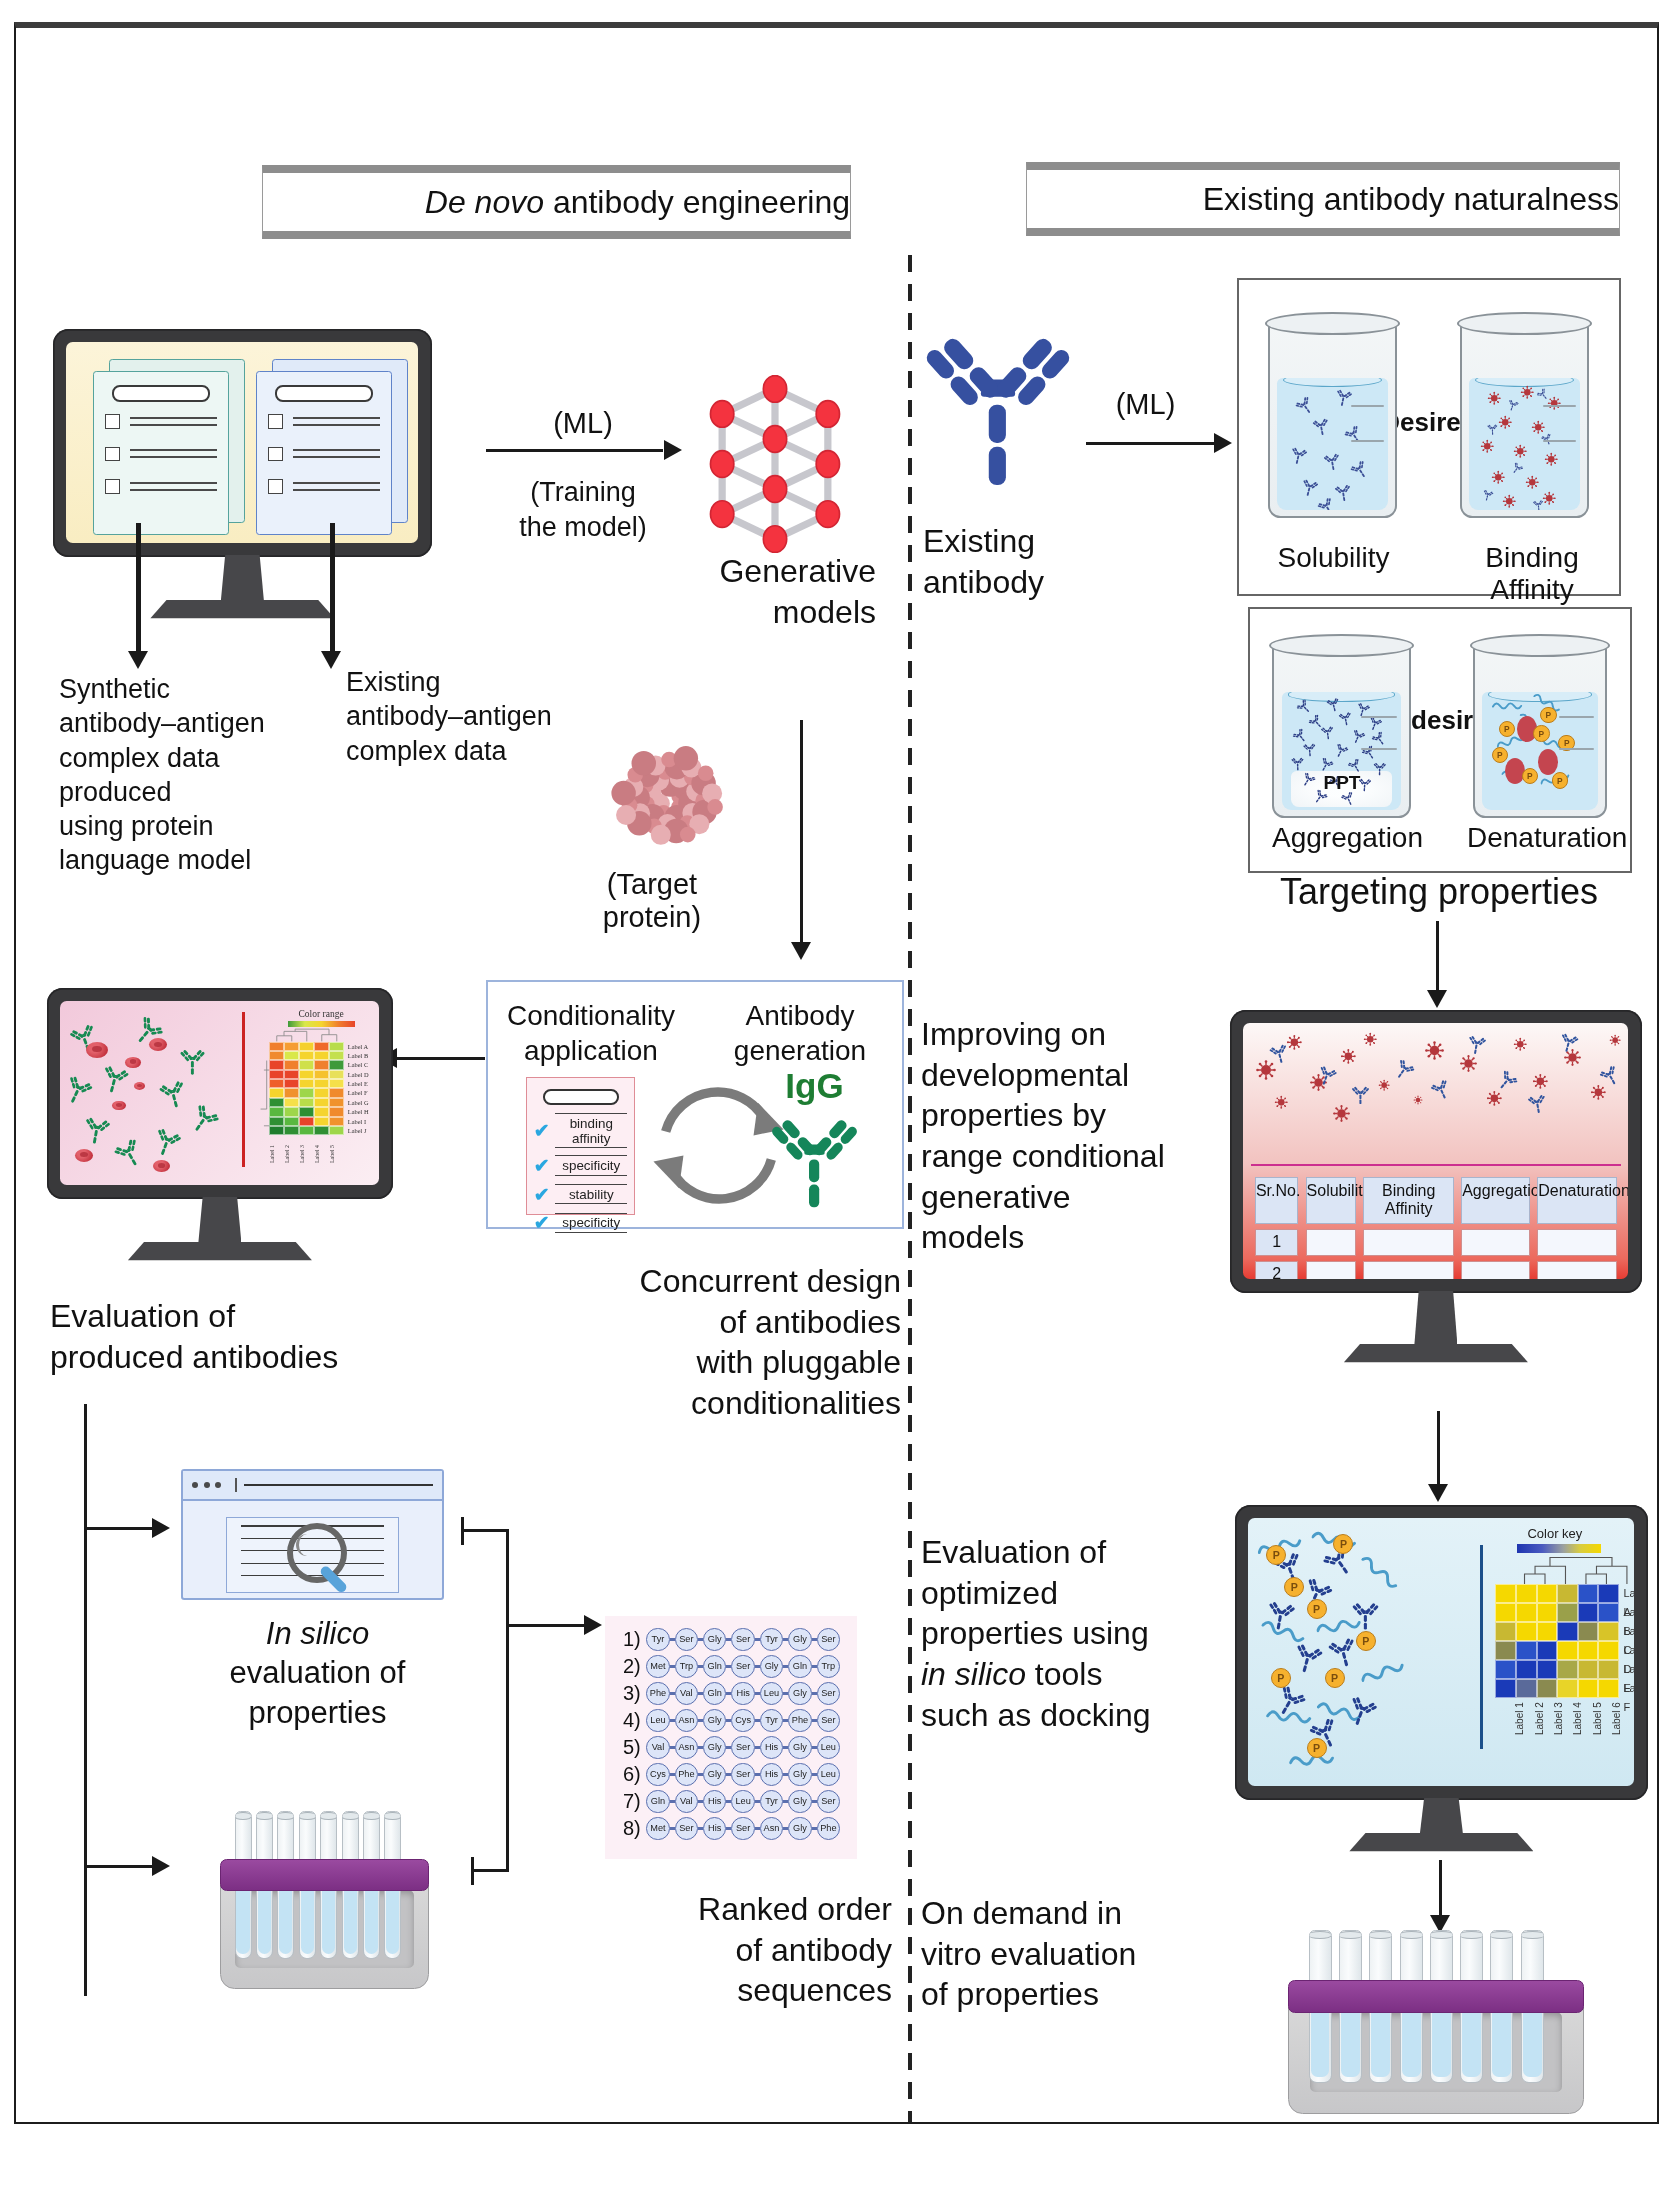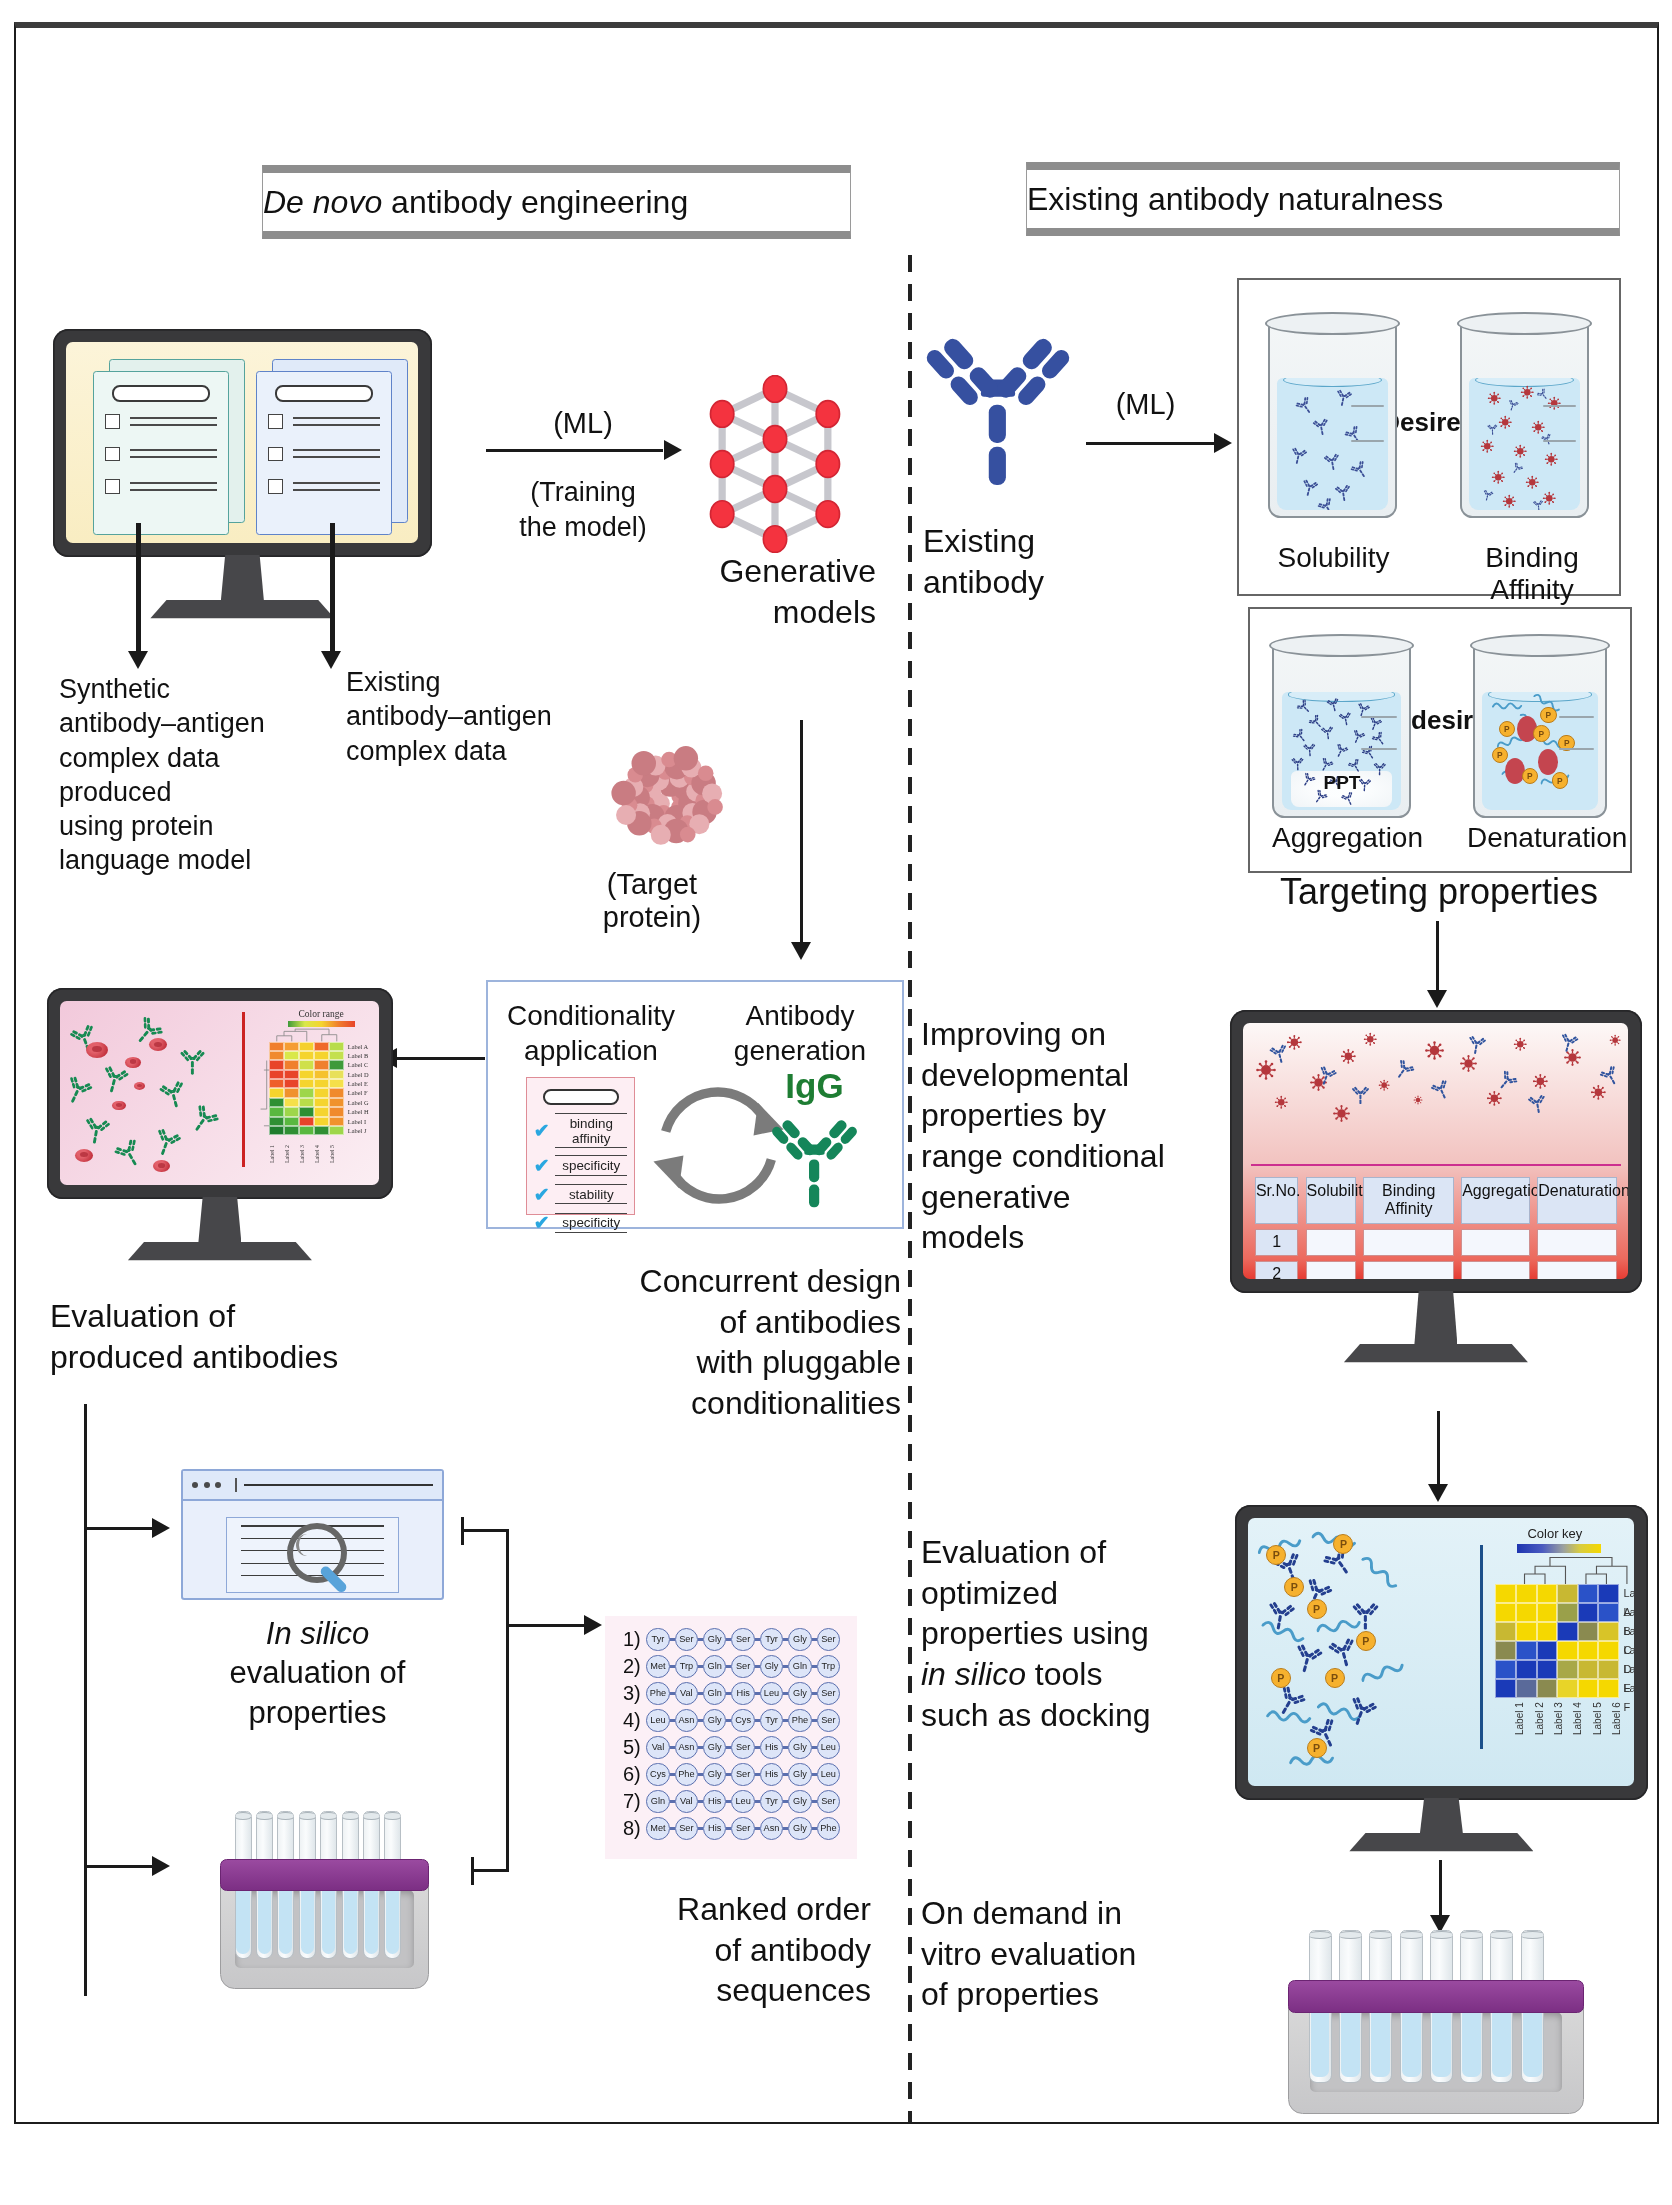--- a/index.html
+++ b/index.html
@@ -8,21 +8,21 @@
   .a{position:absolute;}
   .pre{white-space:pre-line;}
   .ctr{text-align:center;}
   .rt{text-align:right;}
   .lbl{font-size:31px;line-height:1.27;color:#111;}
   .outer{position:absolute;left:14px;top:22px;right:14px;bottom:81px;
          border:2.2px solid #1c1c1c;border-top:6.7px solid #3c3c3c;}
   .divider{position:absolute;width:3.9px;
            background:repeating-linear-gradient(to bottom,#222 0 16.7px,transparent 16.7px 29px);}
   .hdrbox{background:#fff;border:1.1px solid #9a9a9a;border-top:8.4px solid #8d8d8d;border-bottom:8.4px solid #8d8d8d;
-          display:flex;align-items:center;justify-content:flex-start;font-size:32px;}
+          display:flex;align-items:center;justify-content:flex-end;font-size:32px;}
   .hline{background:#1a1a1a;}
   .vline{background:#1a1a1a;}
   .head-r{width:0;height:0;border-top:10.6px solid transparent;border-bottom:10.6px solid transparent;border-left:18px solid #1a1a1a;}
   .head-l{width:0;height:0;border-top:10.6px solid transparent;border-bottom:10.6px solid transparent;border-right:18px solid #1a1a1a;}
   .head-d{width:0;height:0;border-left:10.6px solid transparent;border-right:10.6px solid transparent;border-top:18px solid #1a1a1a;}
   
   .m-frame{background:#39393b;border-radius:15.6px;padding:13.4px;box-shadow:inset 0 0 0 1.7px #262628;}
   .m-screen{position:relative;border-radius:6.7px;overflow:hidden;}
   .m-neck{width:43px;height:46px;background:#47474a;margin:-2.2px auto 0;clip-path:polygon(10% 0,90% 0,100% 100%,0 100%);}
   .m-base{width:184px;height:23.4px;background:#47474a;margin:-1.1px auto 0;clip-path:polygon(9% 0,91% 0,100% 80%,0 80%);}
@@ -704,21 +704,21 @@
         <span class="seq-l"></span>
         <span class="seq-c">Ser</span>
         <span class="seq-l"></span>
         <span class="seq-c">Asn</span>
         <span class="seq-l"></span>
         <span class="seq-c">Gly</span>
         <span class="seq-l"></span>
         <span class="seq-c">Phe</span>
       </div>
     </div>
-  <div class="a lbl pre rt" style="left:592px;top:1889px;width:279px;font-size:32px;">Ranked order
+  <div class="a lbl pre rt" style="left:613px;top:1889px;width:279px;font-size:32px;">Ranked order
 of antibody
 sequences</div>
 
   <svg class="a" style="left:917px;top:315px;color:#3650a0;" width="162" height="178" viewBox="0 0 120 135" fill="currentColor">
       <use href="#igg"></use>
     </svg>
   <div class="a lbl pre" style="left:923px;top:521px;width:201px;font-size:32px;">Existing
 antibody</div>
 
   <div class="a ctr" style="left:1073px;top:388px;width:145px;font-size:29px;">(ML)</div>

